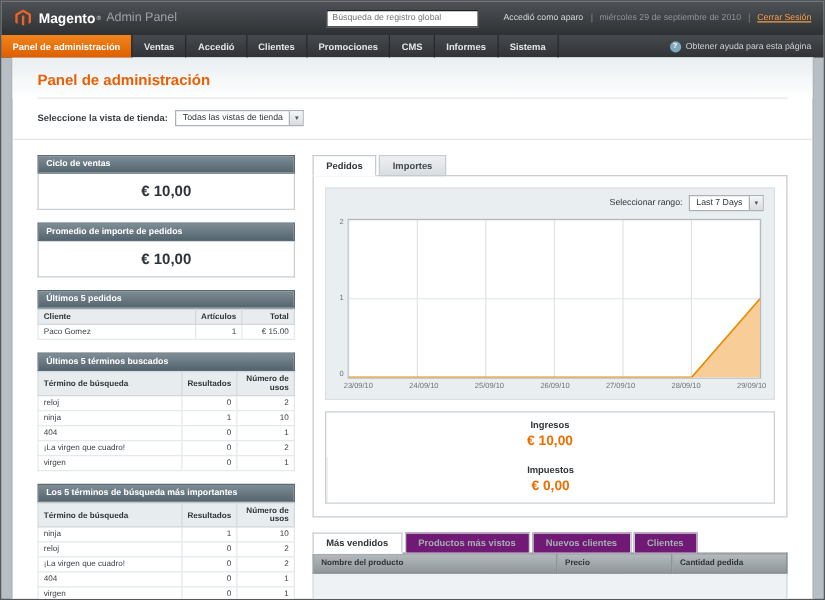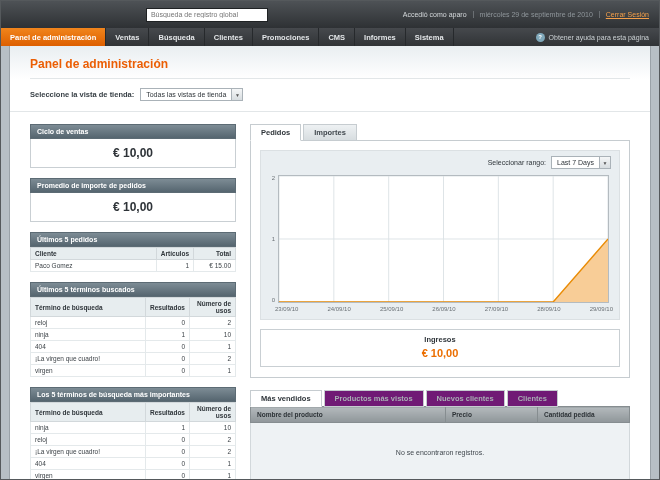--- a/index.html
+++ b/index.html
@@ -78,34 +78,43 @@
   table.grid-table { width:100%; border-collapse:collapse; font-size:6.5px; }
   table.grid-table th { background:linear-gradient(#b3b9bc,#8f9699); border:1px solid #868d90; color:#2c3236; font-weight:bold; text-align:left; padding:4px 6px; }
   td.grid-empty { border:1px solid #d2d8db; background:#eef2f4; text-align:center; font-size:7px; color:#41484e; padding:26px 0; }
 </style>
 </head>
 <body>
 
 <div class="viewport">
 
   <header class="topbar">
+    <div class="logo">
+      <svg class="logo-mark" viewBox="0 0 24 24">
+        <path fill="#f26322" d="M12 1 2 6.7v11l3 1.7V8.4L12 4.3l7 4.1v11l3-1.7v-11Z"></path>
+        <path fill="#f26322" d="M10.5 9.2v11.2l1.5.9 1.5-.9V9.2L12 8.3Z"></path>
+      </svg>
+      <span class="brand">Magento</span>
+      <span class="brand-reg">®</span>
+      <span class="brand-suffix">Admin Panel</span>
+    </div>
     <div class="search-zone">
       <input class="search-input" type="text" placeholder="Búsqueda de registro global" style="">
     </div>
     <div class="session">
       <span>Accedió como aparo</span>
       <span class="date">miércoles 29 de septiembre de 2010</span>
       <a>Cerrar Sesión</a>
     </div>
   </header>
 
   <nav class="navbar">
     <div class="nav-item active">Panel de administración</div>
     <div class="nav-item">Ventas</div>
-    <div class="nav-item">Búsqueda</div>
+    <div class="nav-item">Accedió</div>
     <div class="nav-item">Clientes</div>
     <div class="nav-item">Promociones</div>
     <div class="nav-item">CMS</div>
     <div class="nav-item">Informes</div>
     <div class="nav-item">Sistema</div>
     <div class="nav-help">
       <span class="help-icon">?</span>
       <span>Obtener ayuda para esta página</span>
     </div>
   </nav>
@@ -303,20 +312,24 @@
                 <span>28/09/10</span>
                 <span>29/09/10</span>
               </div>
           </div>
 
           <div class="stats-box">
             <div class="stat">
               <div class="lab">Ingresos</div>
               <div class="val">€ 10,00</div>
             </div>
+            <div class="stat">
+              <div class="lab">Impuestos</div>
+              <div class="val">€ 0,00</div>
+            </div>
           </div>
         </div>
 
         <div class="grid-block">
           <div class="tabs-row">
             <div class="tab active">Más vendidos</div>
             <div class="tab disabled">Productos más vistos</div>
             <div class="tab disabled">Nuevos clientes</div>
             <div class="tab disabled">Clientes</div>
           </div>

